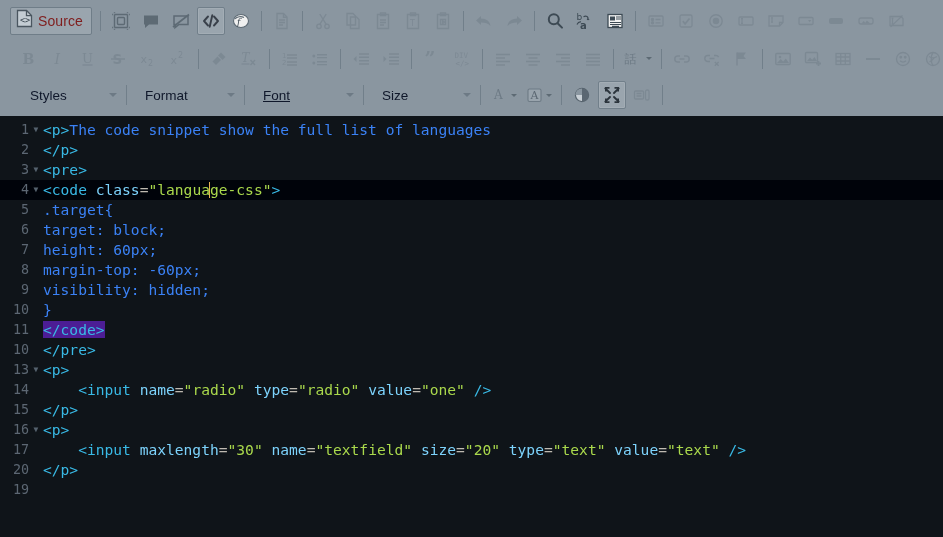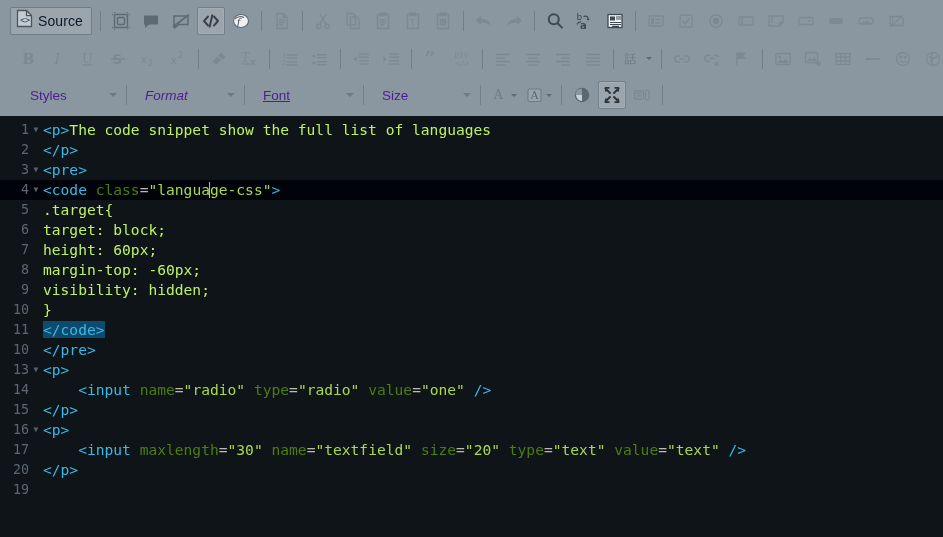--- a/index.html
+++ b/index.html
@@ -74,41 +74,41 @@
     padding: 0 8px 0 5px;
     background: #9aa5ae;
     border: 1px solid #6f7d88;
     border-radius: 2px;
     box-sizing: border-box;
     margin-right: 3px;
     margin-left: 4px;
   }
   #source-button .src-label {
     font-size: 14px;
-    color: #0f172a;
+    color: #7f1d1d;
     line-height: 1;
     letter-spacing: .1px;
   }
 
   
   .tb-combo {
     display: flex;
     align-items: center;
     height: 26px;
     min-width: 96px;
     padding-left: 13px;
     padding-right: 4px;
     box-sizing: border-box;
-    color: #4c1d95;
+    color: #0f172a;
     font-size: 13.5px;
     justify-content: space-between;
     flex: 0 0 auto;
   }
   .tb-combo.w-styles { width: 104px; }
-  .tb-combo.w-format { width: 107px; font-style: italic; }
+  .tb-combo.w-format { width: 107px; }
   .tb-combo.w-font   { width: 108px; text-decoration: underline; }
   .tb-combo.w-size   { width: 106px; }
   .combo-caret {
     width: 0; height: 0;
     border-left: 4px solid transparent;
     border-right: 4px solid transparent;
     border-top: 4px solid #6d7a85;
     margin-left: 6px;
   }
   .mini-caret {
@@ -174,25 +174,25 @@
   }
   .code-text {
     flex: 1 1 auto;
     white-space: pre;
     color: #bfbab1;
   }
   #editor-lines { padding-top: 4px; }
 
   
   .t-tag    { color: #39bae6; }
-  .t-attr   { color: #4d7c0f; }
+  .t-attr   { color: #7dd3fc; }
   .t-eq     { color: #bfbab1; }
   .t-str    { color: #aad94c; }
-  .t-plain  { color: #bef264; }
-  .t-sel    { background: #0c4a6e; }
+  .t-plain  { color: #3b82f6; }
+  .t-sel    { background: #4c1d95; }
 
   .caret {
     display: inline-block;
     width: 1px;
     height: 16px;
     background: #e6b450;
     vertical-align: -3px;
     margin: 0 -0.5px;
   }
 </style>

